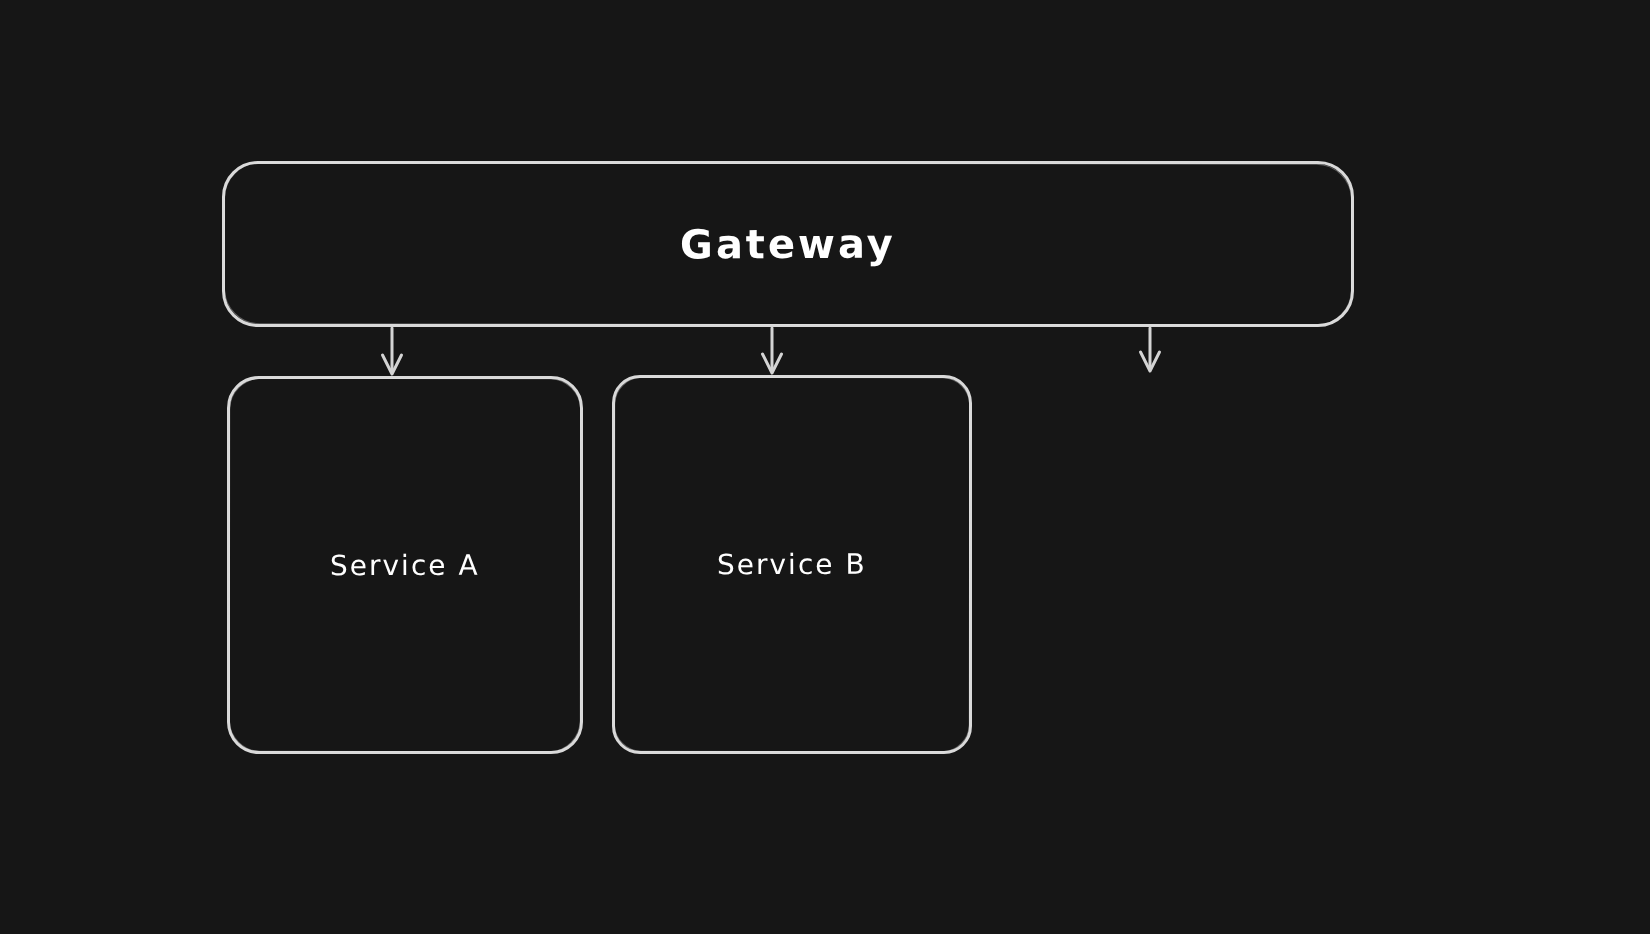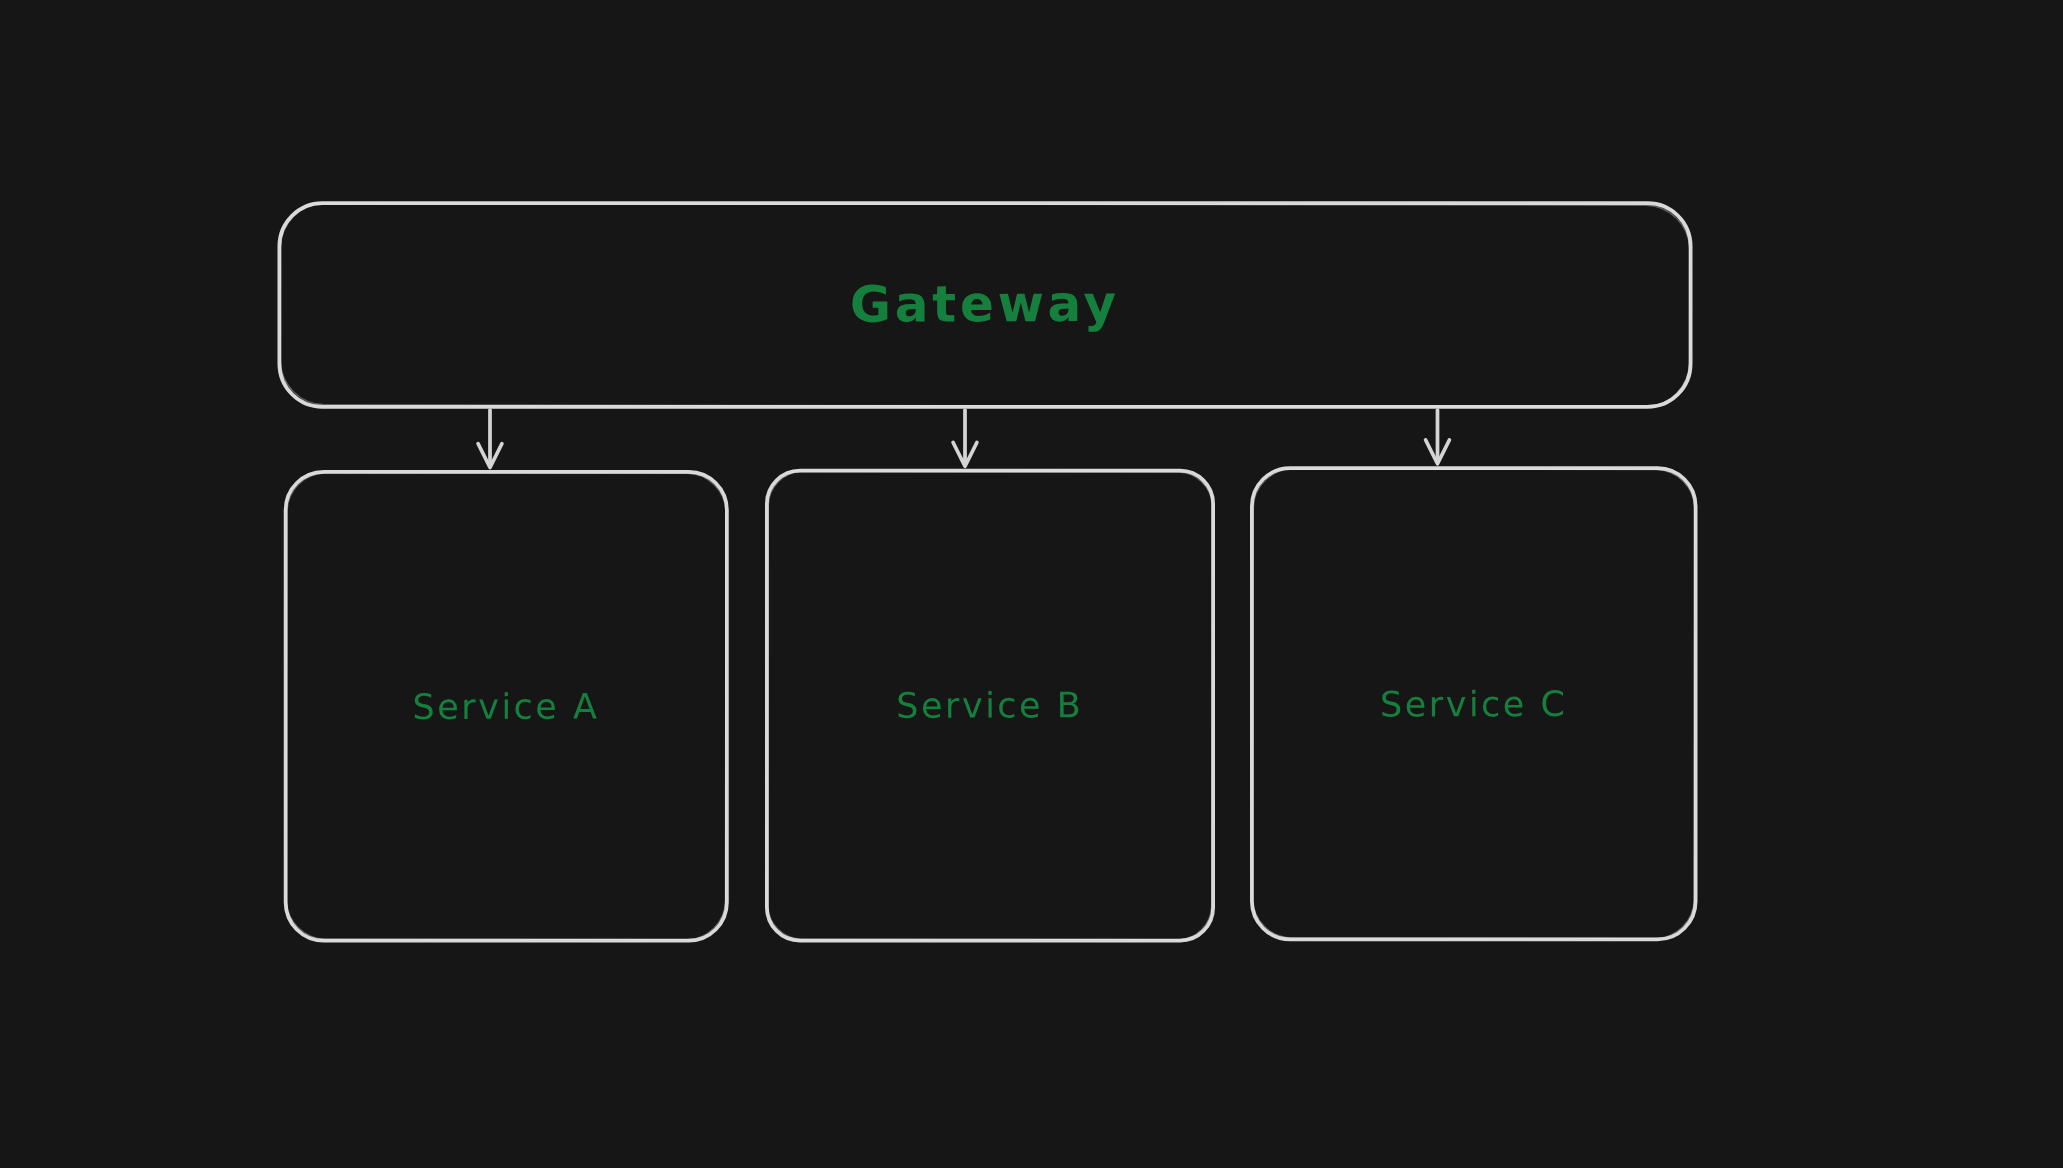--- a/index.html
+++ b/index.html
@@ -19,21 +19,21 @@
 
   
   .node {
     position: absolute;
     box-sizing: border-box;
     border: 3px solid #d9d9d9;
     background: #161616;
     display: flex;
     align-items: center;
     justify-content: center;
-    color: #15803d;
+    color: #ffffff;
   }
 
   
   .node::after {
     content: "";
     position: absolute;
     inset: -1px;
     border-radius: inherit;
     border: 1px solid rgba(233, 233, 233, 0.35);
     pointer-events: none;
@@ -110,23 +110,20 @@
   </div>
 
   <div class="node node-service-a">
     <span class="node-label service-label">Service A</span>
   </div>
 
   <div class="node node-service-b">
     <span class="node-label service-label">Service B</span>
   </div>
 
-  <div class="node node-service-c">
-    <span class="node-label service-label">Service C</span>
-  </div>
 
   <svg class="connector-layer" viewBox="0 0 1650 934" xmlns="http://www.w3.org/2000/svg">
     <g stroke="#d4d4d4" stroke-width="3" fill="none" stroke-linecap="round" stroke-linejoin="round">
       <path d="M 392 328 L 392 371"></path>
       <path d="M 382.5 355 L 392 374 L 401.5 355"></path>
     </g>
     <g stroke="#d4d4d4" stroke-width="3" fill="none" stroke-linecap="round" stroke-linejoin="round">
       <path d="M 772 328 L 772 370"></path>
       <path d="M 762.5 354 L 772 373 L 781.5 354"></path>
     </g>

